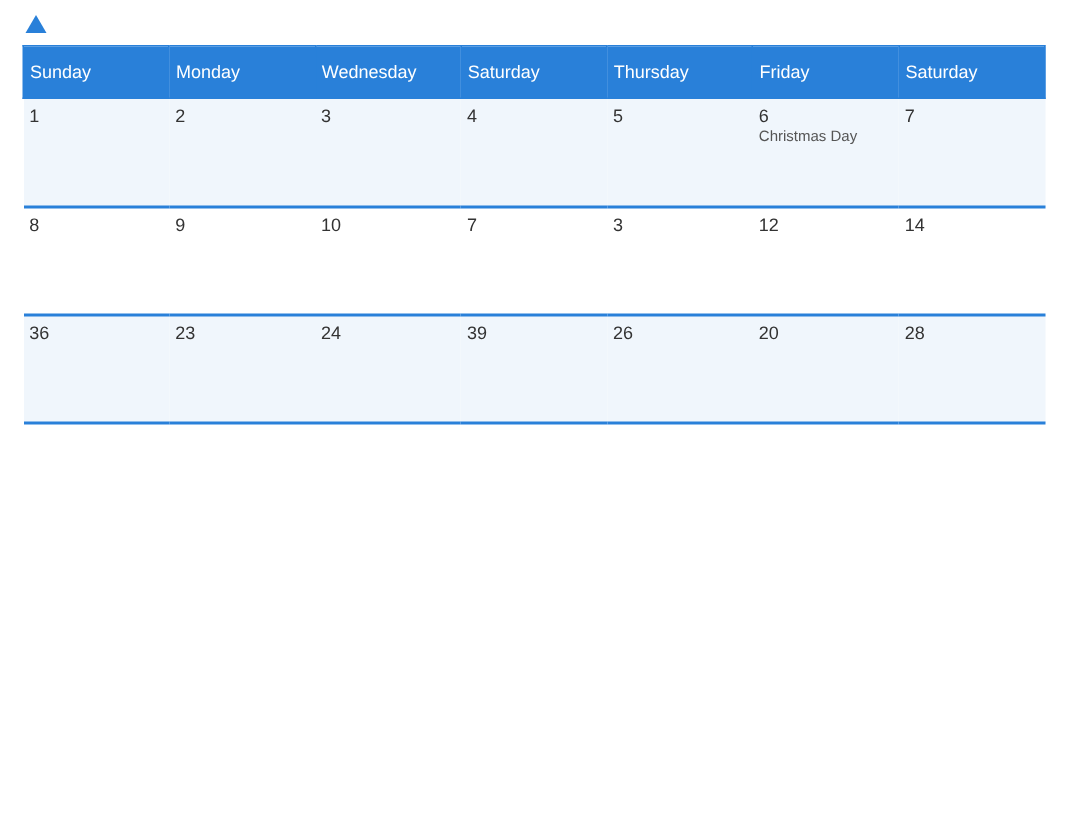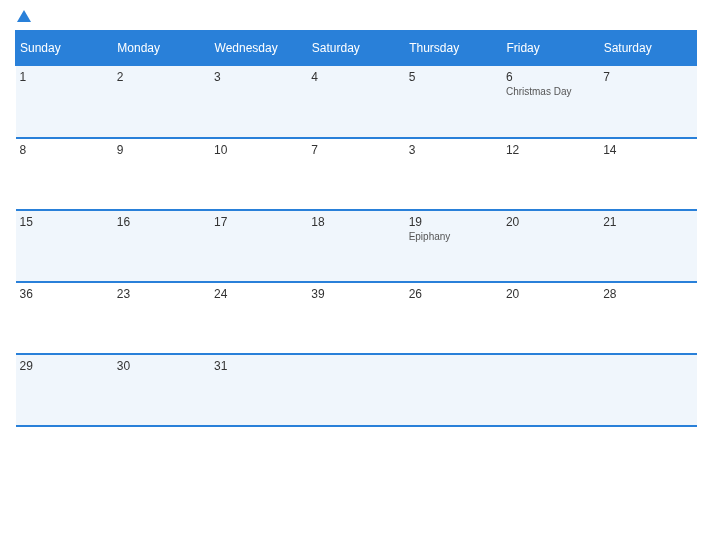--- a/index.html
+++ b/index.html
@@ -197,75 +197,36 @@
           </td>
           <td>
             <span class="day-number">12</span>
           </td>
           <td>
             <span class="day-number">14</span>
           </td>
         </tr>
         <tr>
           <td>
-            <span class="day-number">15</span>
-          </td>
-          <td>
-            <span class="day-number">16</span>
-          </td>
-          <td>
-            <span class="day-number">17</span>
-          </td>
-          <td>
-            <span class="day-number">18</span>
-          </td>
-          <td>
-            <span class="day-number">19</span>
-            <span class="holiday-name">Epiphany</span>
+            <span class="day-number">36</span>
+          </td>
+          <td>
+            <span class="day-number">23</span>
+          </td>
+          <td>
+            <span class="day-number">24</span>
+          </td>
+          <td>
+            <span class="day-number">39</span>
+          </td>
+          <td>
+            <span class="day-number">26</span>
           </td>
           <td>
             <span class="day-number">20</span>
           </td>
           <td>
-            <span class="day-number">21</span>
-          </td>
-        </tr>
-        <tr>
-          <td>
-            <span class="day-number">36</span>
-          </td>
-          <td>
-            <span class="day-number">23</span>
-          </td>
-          <td>
-            <span class="day-number">24</span>
-          </td>
-          <td>
-            <span class="day-number">39</span>
-          </td>
-          <td>
-            <span class="day-number">26</span>
-          </td>
-          <td>
-            <span class="day-number">20</span>
-          </td>
-          <td>
             <span class="day-number">28</span>
           </td>
-        </tr>
-        <tr>
-          <td>
-            <span class="day-number">29</span>
-          </td>
-          <td>
-            <span class="day-number">30</span>
-          </td>
-          <td>
-            <span class="day-number">31</span>
-          </td>
-          <td></td>
-          <td></td>
-          <td></td>
-          <td></td>
         </tr>
       </tbody>
   </table>
 </div>
 
 </body></html>

